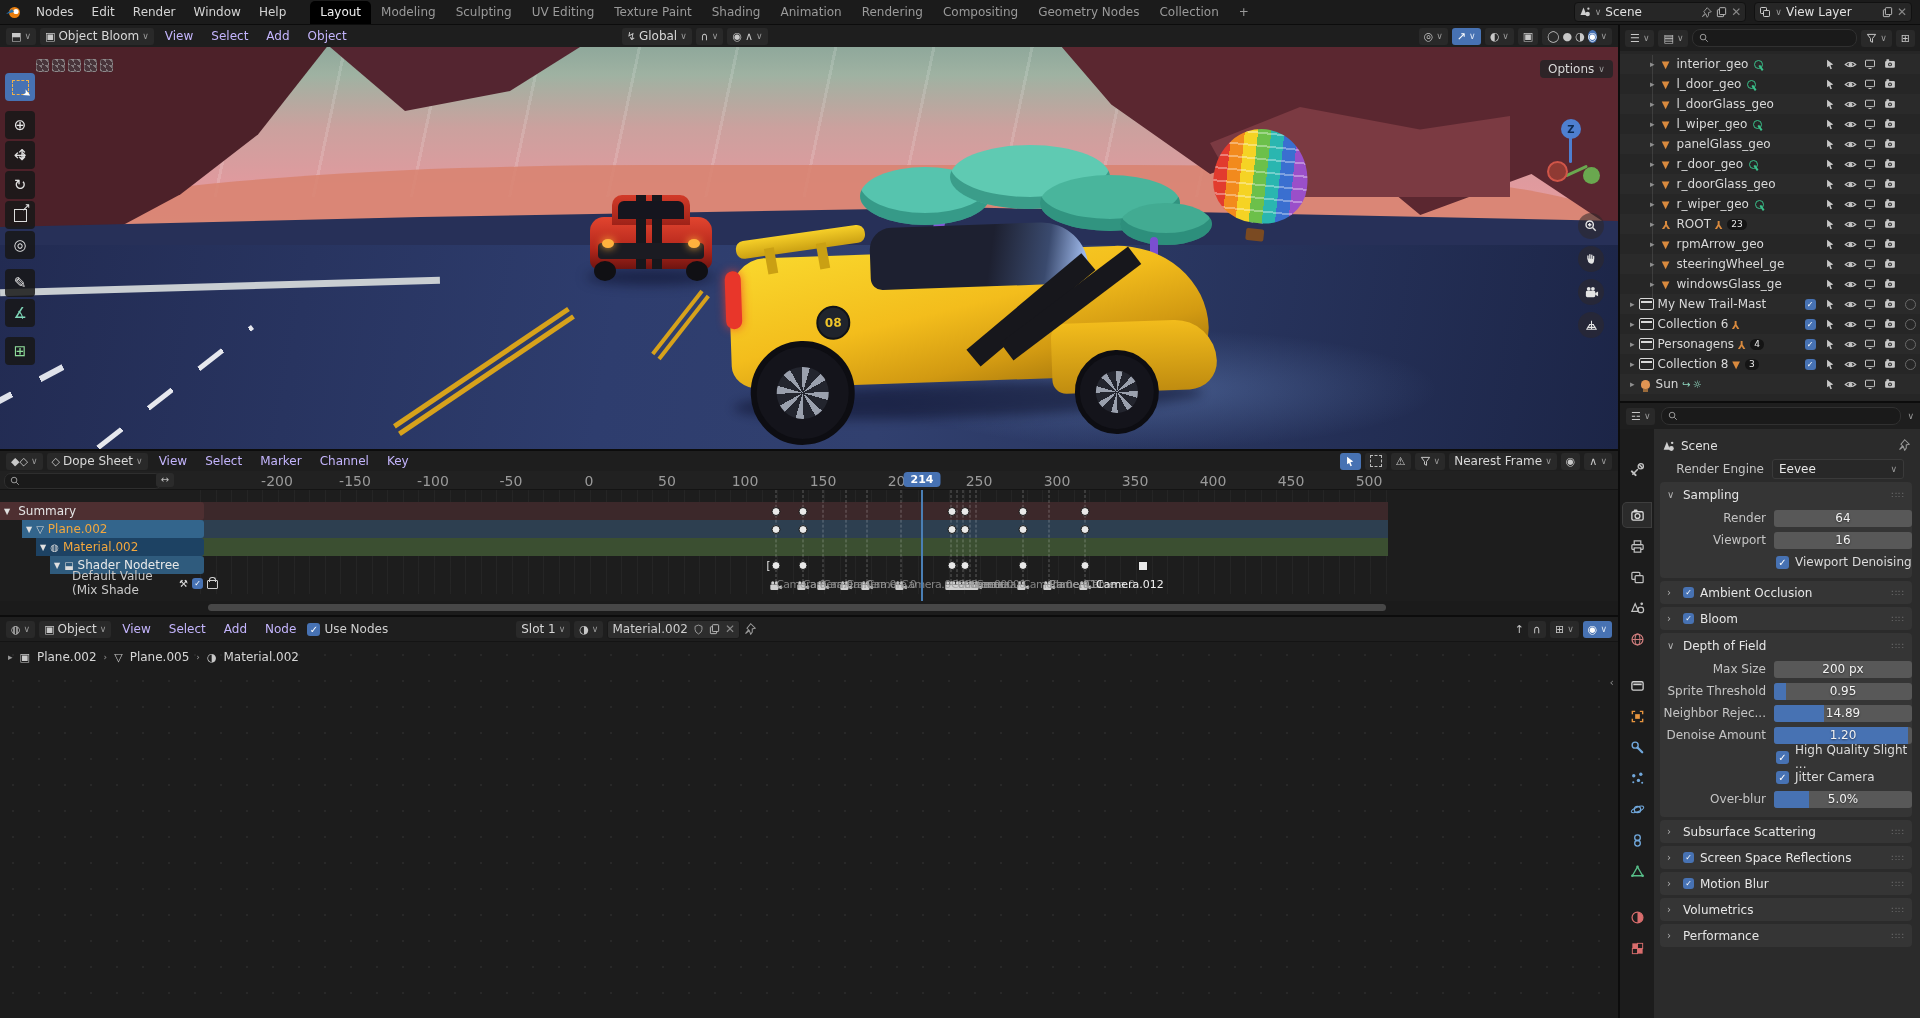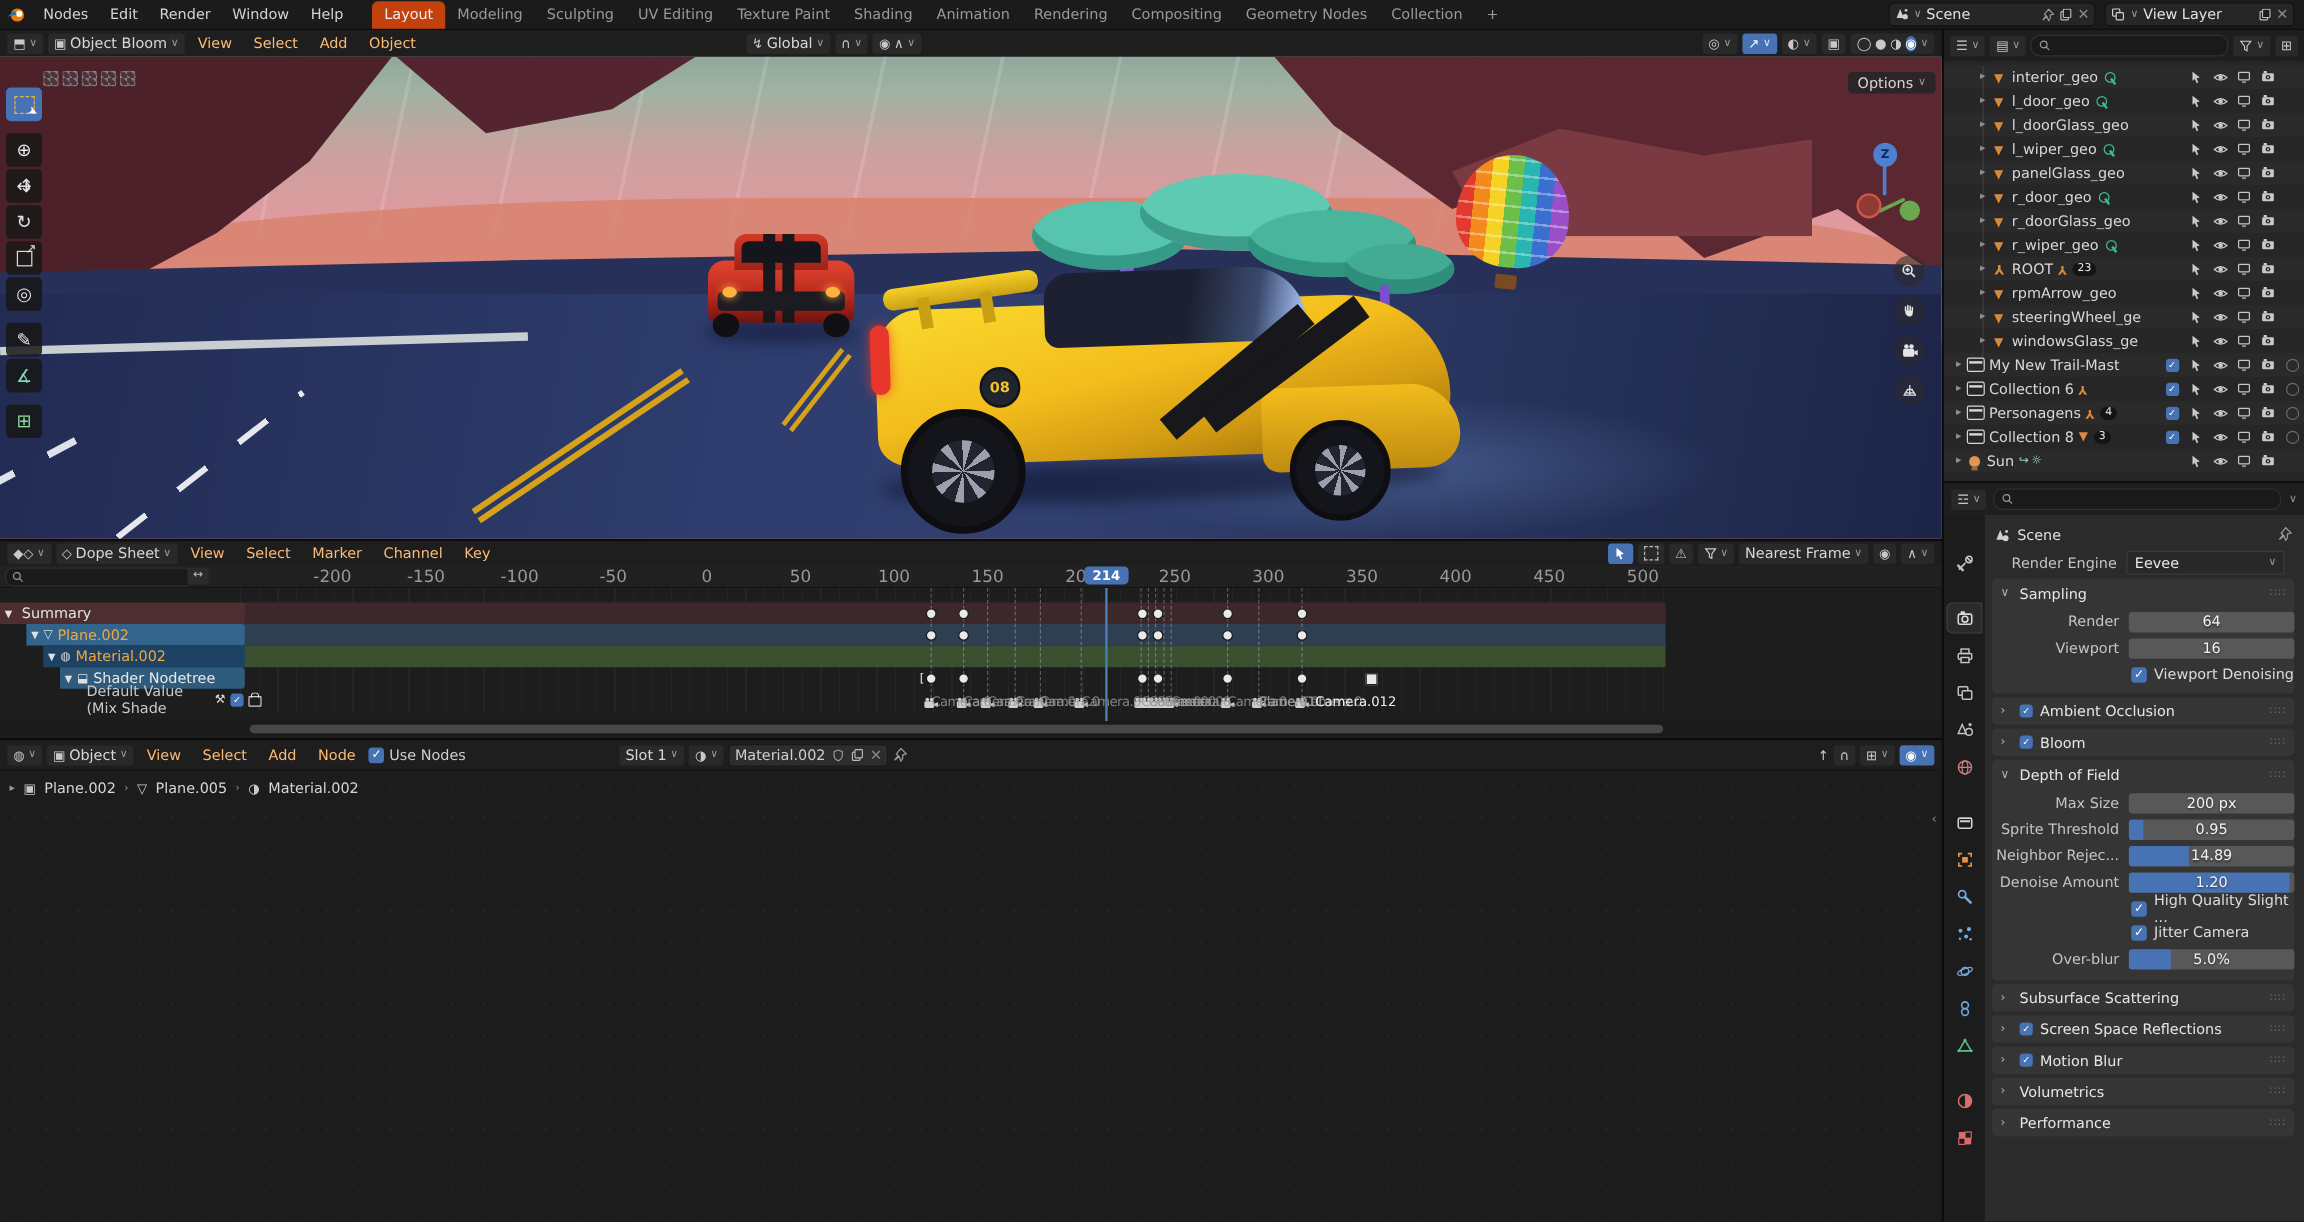--- a/index.html
+++ b/index.html
@@ -5,34 +5,34 @@
   html,body{margin:0;padding:0;background:#0e0e0e;width:1920px;height:1018px;overflow:hidden;
     font-family:"DejaVu Sans","Liberation Sans",sans-serif;font-size:12px;color:#cfcfcf;
     -webkit-font-smoothing:antialiased;user-select:none}
   .app{position:absolute;inset:0;display:flex;flex-direction:column}
   
   .topbar{height:24px;background:#1b1b1b;display:flex;align-items:center;gap:2px;border-bottom:1px solid #0c0c0c;flex:none}
   .logo{width:26px;display:flex;justify-content:center}
   .menu{padding:3px 8px;color:#d4d4d4;border-radius:3px}
   .tabs{display:flex;margin-left:14px;align-items:flex-end;height:24px}
   .tab{padding:4px 10px 5px;color:#9a9a9a;font-size:12px;border-radius:5px 5px 0 0}
-  .tab.on{background:#c2410c;color:#efefef}
+  .tab.on{background:#000000;color:#efefef}
   .tb-right{margin-left:auto;display:flex;gap:8px;align-items:center;padding-right:8px}
   .idblock{display:flex;align-items:center;background:#262626;border:1px solid #111;border-radius:4px;height:18px;padding:0 4px;gap:4px}
   .idblock .nm{min-width:92px;color:#e0e0e0}
   .dim{color:#8a8a8a}
   .chev{color:#9a9a9a;font-size:9px}
   
   .main{flex:1;display:flex;gap:2px;background:#0c0c0c;min-height:0}
   .colL{width:1618px;display:flex;flex-direction:column;gap:2px;min-height:0}
   .colR{flex:1;display:flex;flex-direction:column;gap:2px;min-height:0}
   .ehead{height:22px;background:#1e1e1e;display:flex;align-items:center;gap:4px;padding:0 6px;flex:none}
   .ebtn{display:flex;align-items:center;gap:3px;background:#292929;border-radius:3px;height:17px;padding:0 5px;color:#d8d8d8}
   .eico{color:#c8c8c8;font-size:11px}
-  .hmenu{padding:2px 7px;color:#fdba74}
+  .hmenu{padding:2px 7px;color:#c4b5fd}
   
   .vp{height:424px;position:relative;flex:none;display:flex;flex-direction:column;background:#151515}
   .vp-canvas{position:relative;flex:1;overflow:hidden}
   .sky{position:absolute;inset:0;background:linear-gradient(#8fa89b 0%,#9fb2a2 7%,#cba19e 20%,#e09a9e 34%,#e69fa0 46%,#dd9093 58%,#d88b90 70%)}
   .speed{position:absolute;left:180px;top:0;width:1150px;height:150px;opacity:.45;
     background:repeating-linear-gradient(102deg,transparent 0 64px,rgba(255,255,255,.30) 64px 67px,transparent 67px 96px)}
   .cliffs{position:absolute;left:0;top:118px;width:100%;height:120px;background:#d8826e;border-radius:40% 30% 0 0/60% 50% 0 0;opacity:.85}
   .haze{position:absolute;left:0;top:196px;width:100%;height:42px;background:rgba(255,238,232,.45);filter:blur(6px)}
   .canyonL{position:absolute;left:0;top:0;width:430px;height:230px;background:#4d2129;
     clip-path:polygon(0 0,76% 0,60% 38%,42% 64%,18% 88%,0 94%)}

